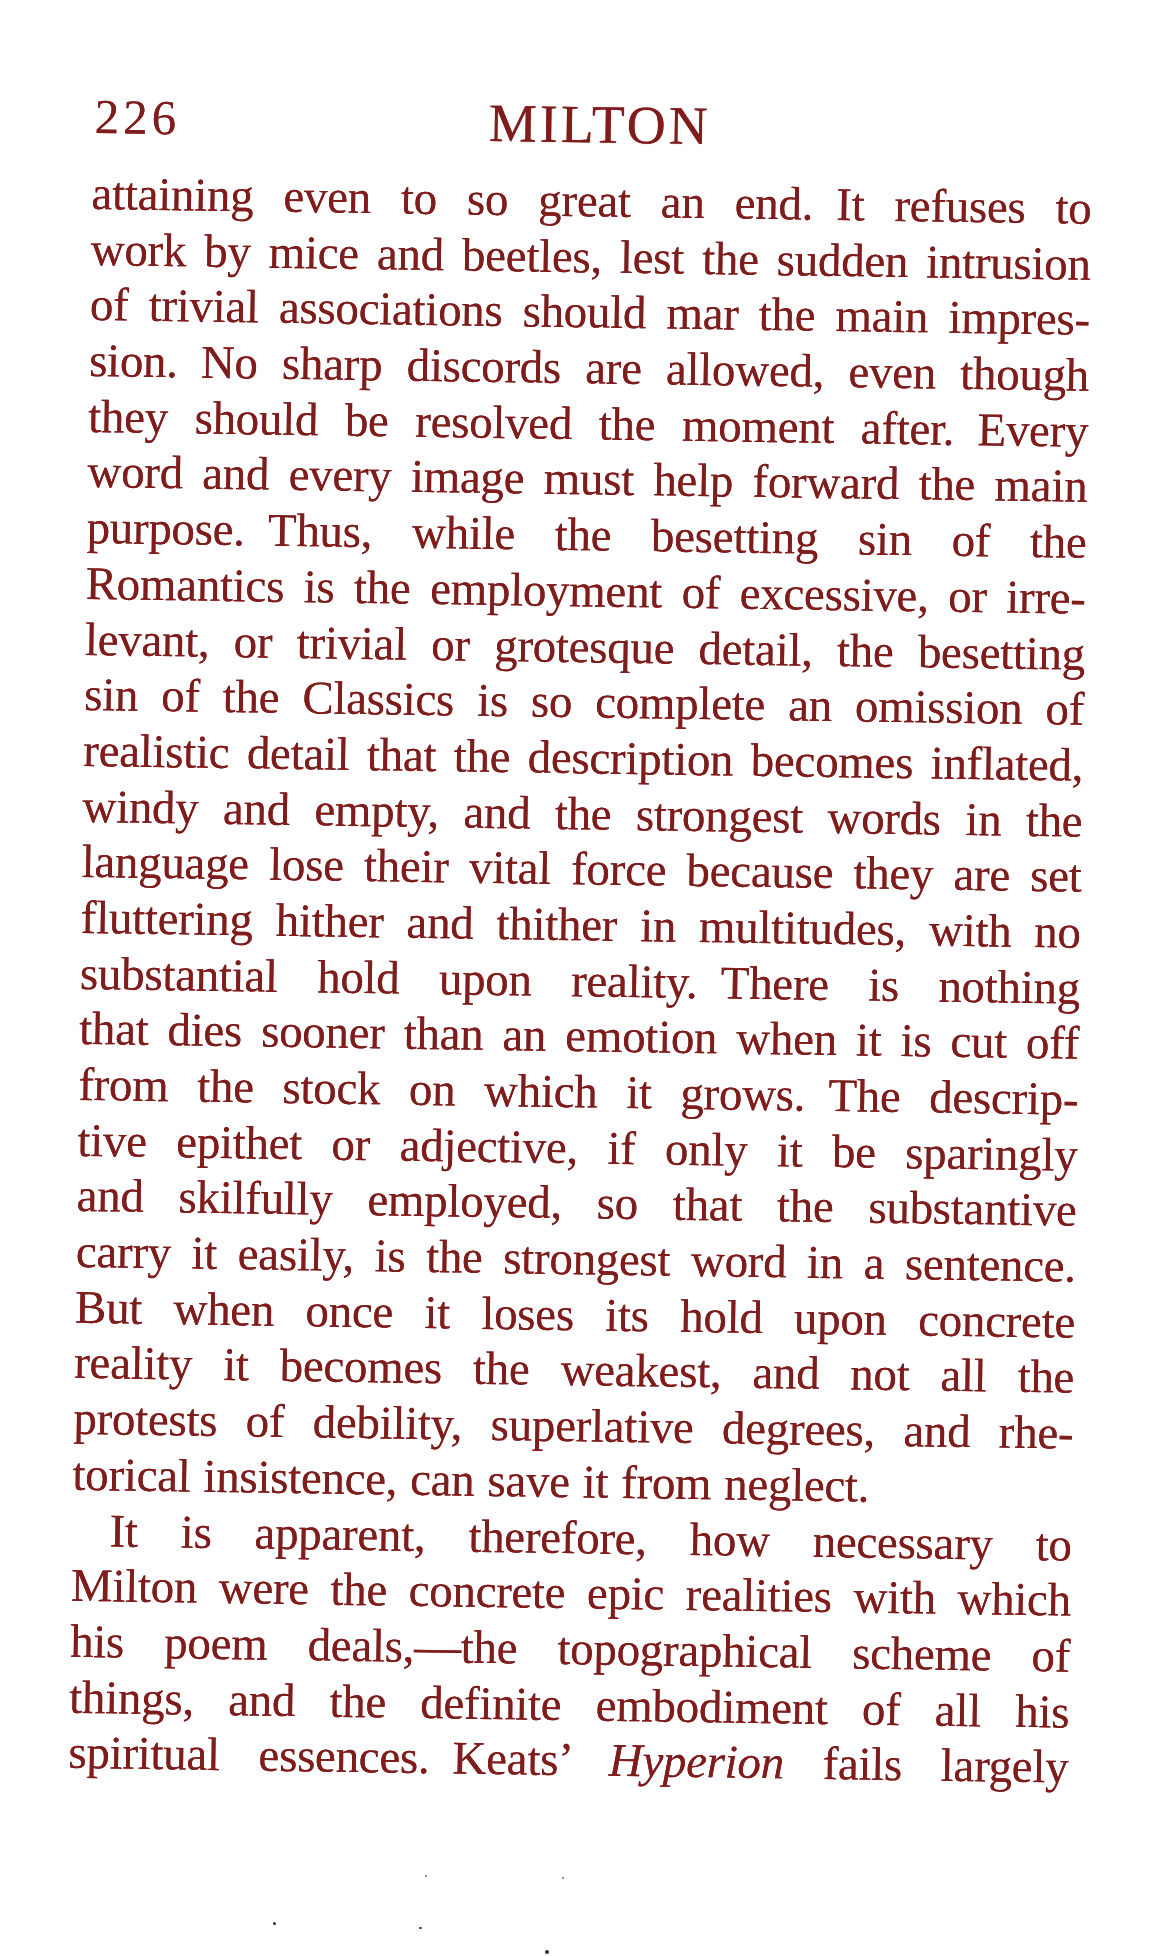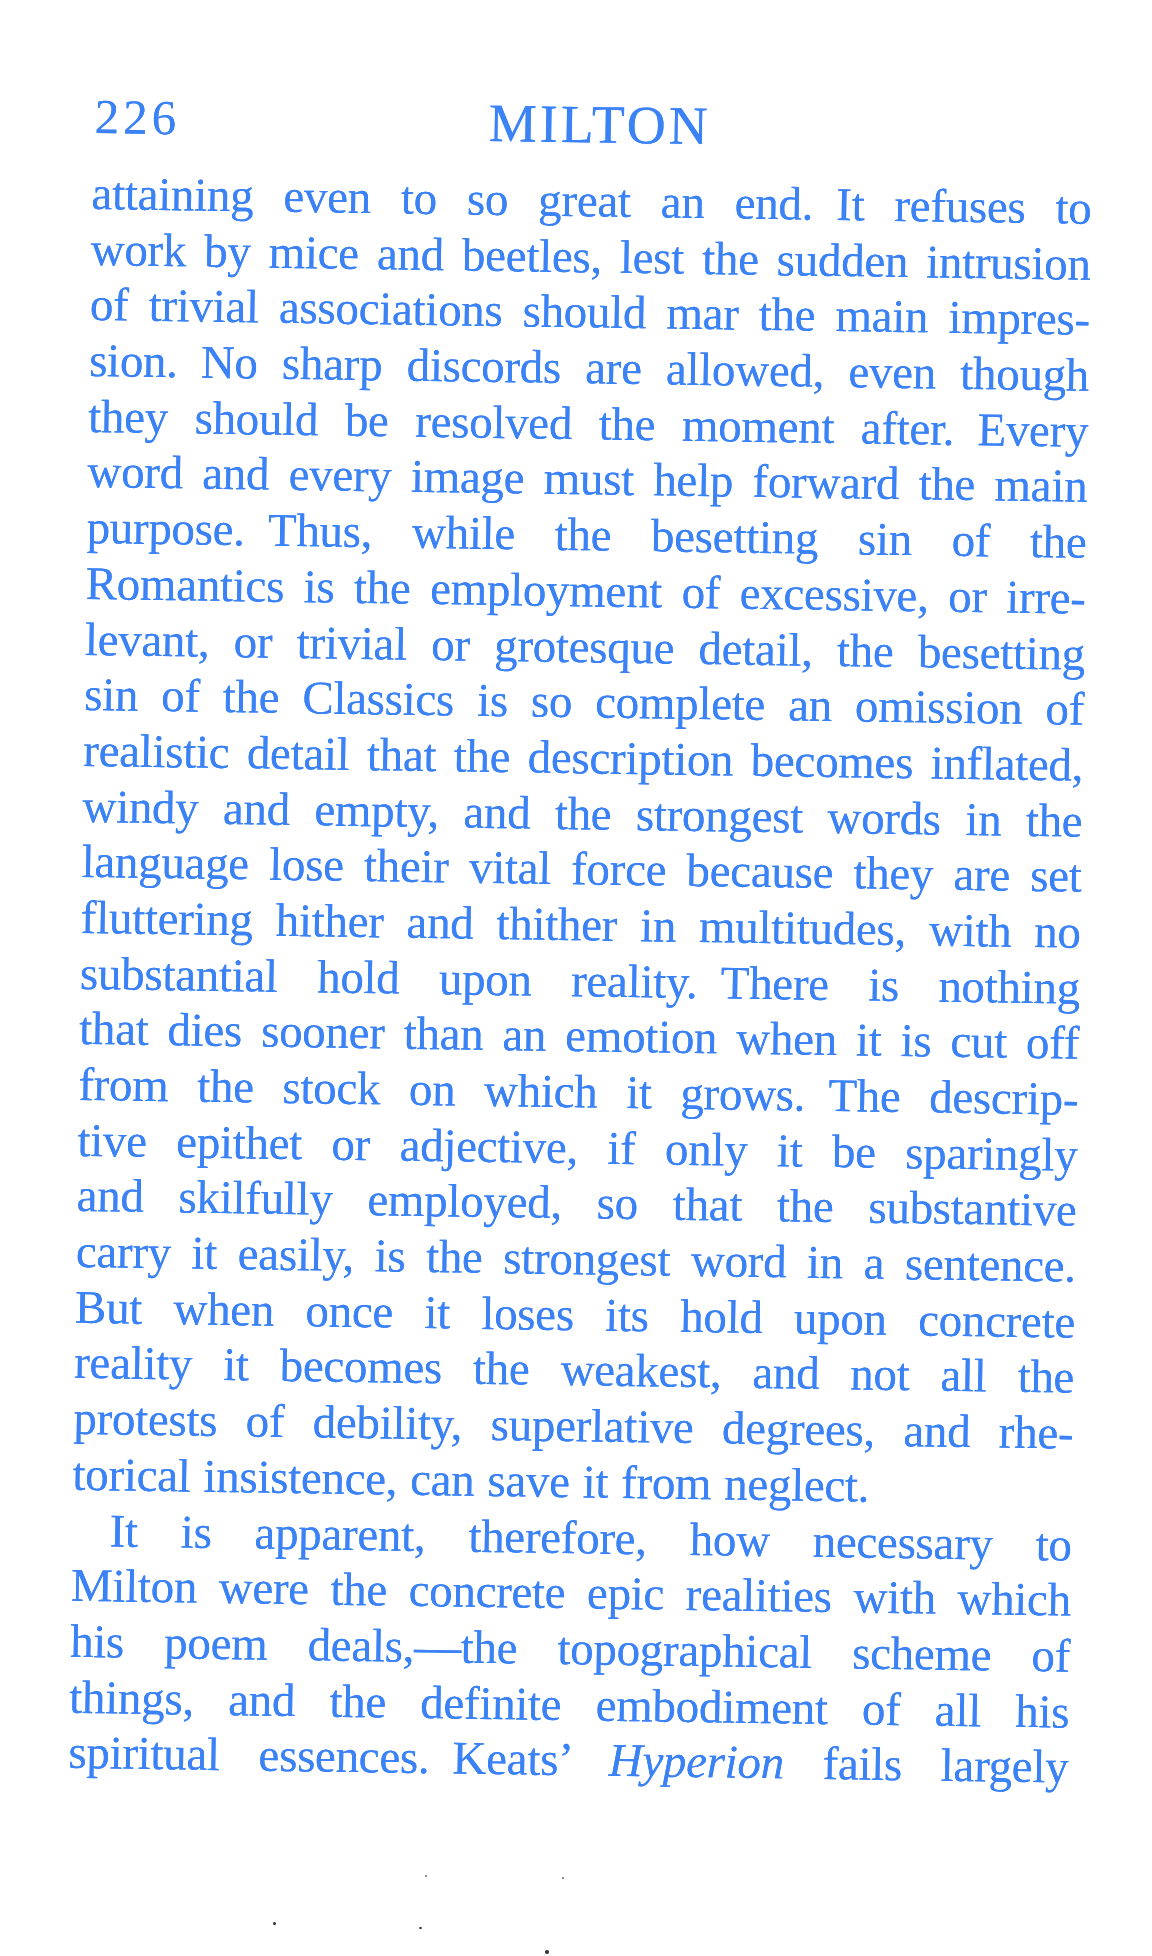--- a/index.html
+++ b/index.html
@@ -6,21 +6,21 @@
     margin: 0;
     padding: 0;
     background: #ffffff;
   }
   .page {
     position: relative;
     width: 1152px;
     height: 1956px;
     background: #ffffff;
     overflow: hidden;
-    color: #3b82f6;
+    color: #7f1d1d;
     font-family: "Liberation Serif", "DejaVu Serif", serif;
   }
   .tilt {
     position: absolute;
     left: 0;
     top: 0;
     width: 1152px;
     height: 1956px;
     transform: rotate(0.85deg);
     transform-origin: 92px 166px;

